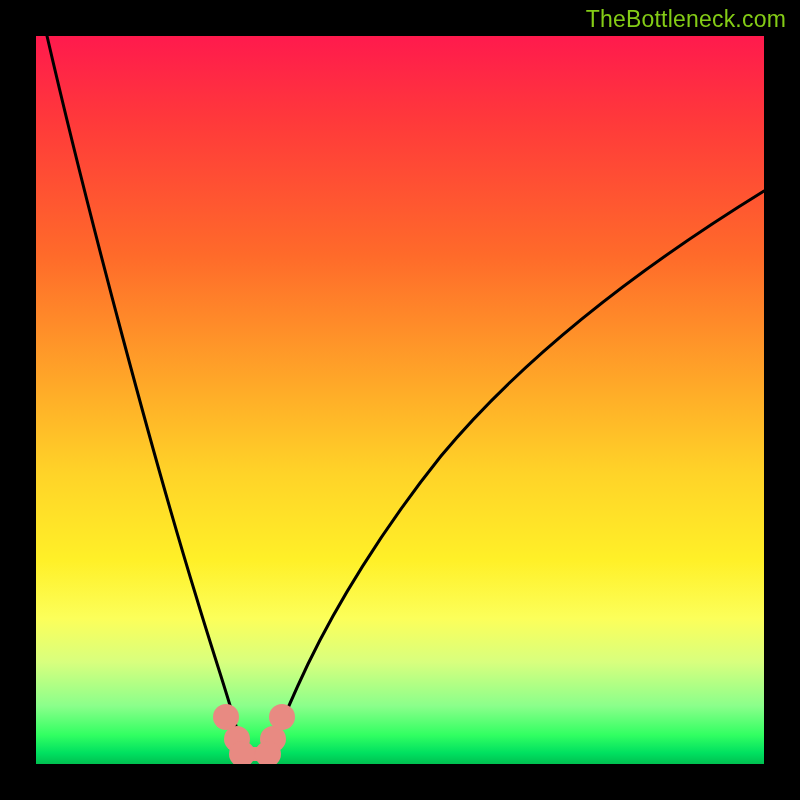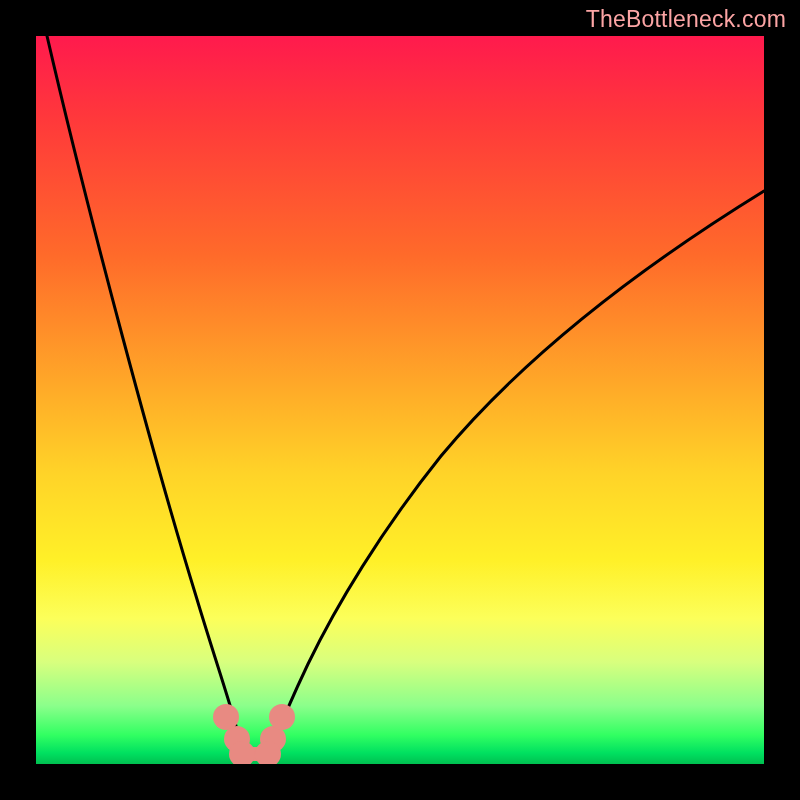--- a/index.html
+++ b/index.html
@@ -37,21 +37,21 @@
       #8bff8b 92%,
       #32ff62 96%,
       #00e060 98.5%,
       #00c050 100%
     );
   }
   .watermark {
     position: absolute;
     top: 6px;
     right: 14px;
-    color: #fca5a5;
+    color: #84cc16;
     font-size: 23px;
     letter-spacing: 0.2px;
     font-weight: 500;
     user-select: none;
   }
   svg.curve {
     position: absolute;
     left: 0;
     top: 0;
   }

